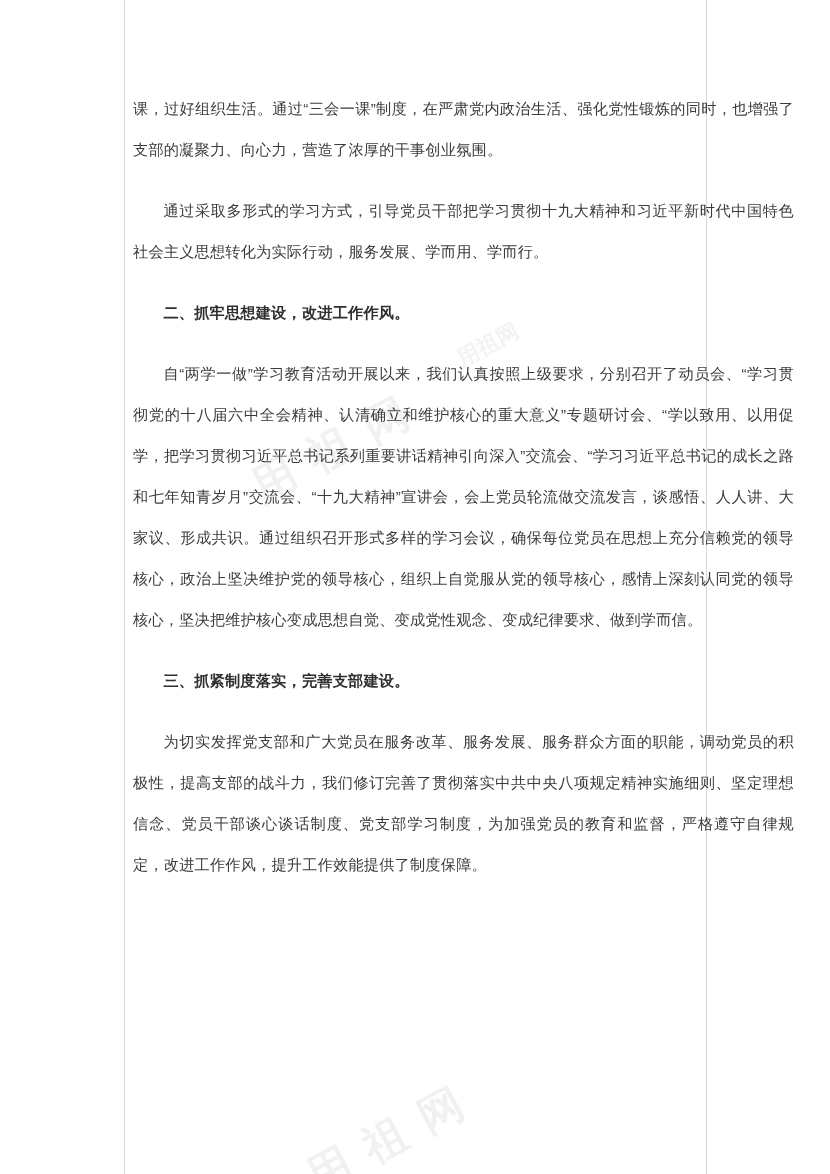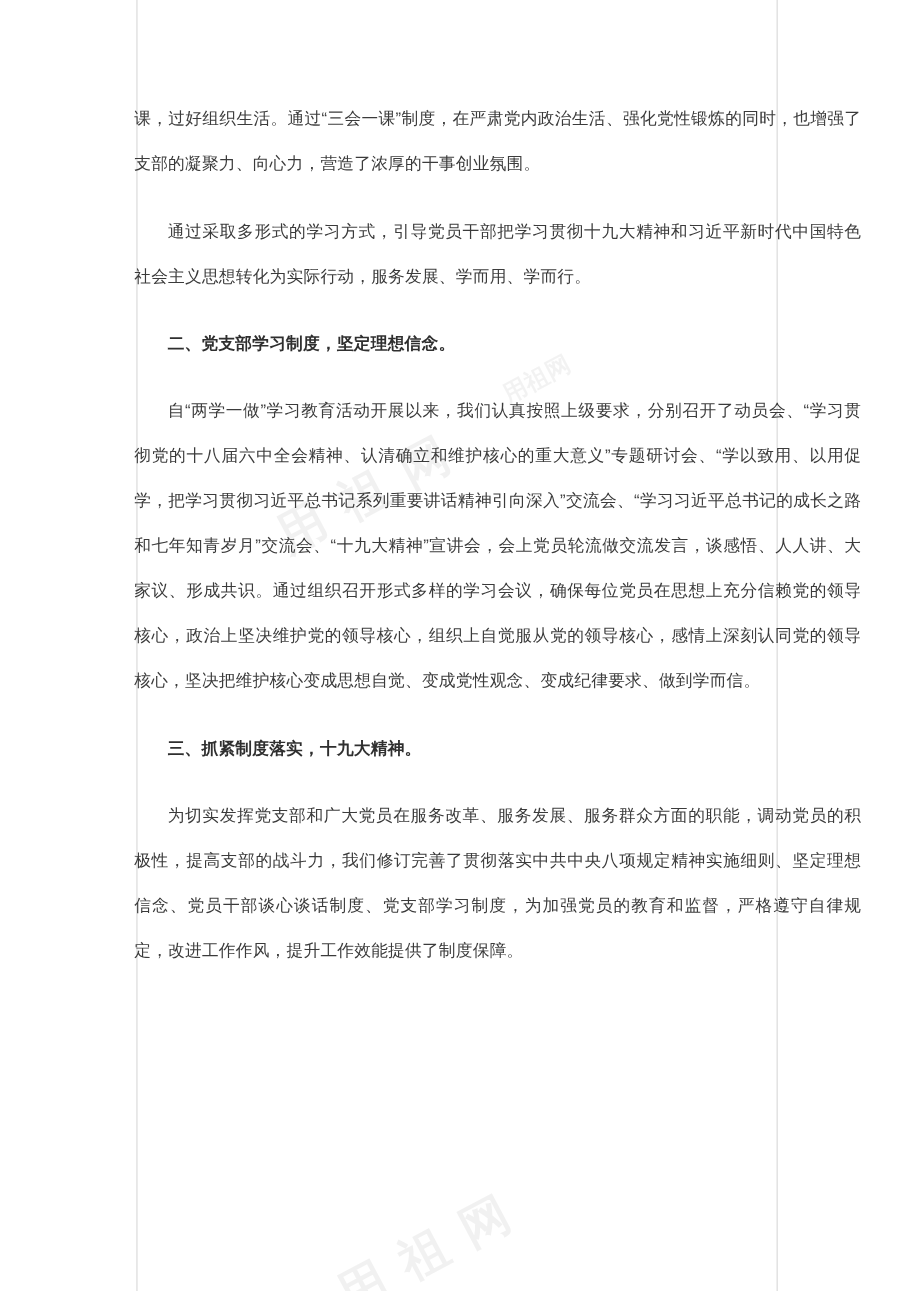--- a/index.html
+++ b/index.html
@@ -25,21 +25,21 @@
     top: 0;
     width: 583px;
     height: 1174px;
     box-sizing: border-box;
     border-left: 1px solid #d8d8d8;
     border-right: 1px solid #d8d8d8;
     padding: 0;
   }
   .content {
     position: absolute;
-    left: 116px;
+    left: 127px;
     top: 88px;
     width: 673px;
     box-sizing: border-box;
     padding: 0 6px 0 6px;
   }
   p {
     margin: 0 0 0 0;
     color: #3b3b3b;
     font-size: 15.2px;
     line-height: 41px;
@@ -98,25 +98,25 @@
   <div class="wm wm-2">用 祖 网</div>
 
   <div class="content">
 
     <p class="body">课，过好组织生活。通过“三会一课”制度，在严肃党内政治生活、强化党性锻炼的同时，也增强了支部的凝聚力、向心力，营造了浓厚的干事创业氛围。</p>
     <div class="gap-sm"></div>
 
     <p class="body indent">通过采取多形式的学习方式，引导党员干部把学习贯彻十九大精神和习近平新时代中国特色社会主义思想转化为实际行动，服务发展、学而用、学而行。</p>
     <div class="gap-sm"></div>
 
-    <p class="heading indent">二、党支部学习制度，坚定理想信念。</p>
+    <p class="heading indent">二、抓牢思想建设，改进工作作风。</p>
     <div class="gap-sm"></div>
 
     <p class="body indent">自“两学一做”学习教育活动开展以来，我们认真按照上级要求，分别召开了动员会、“学习贯彻党的十八届六中全会精神、认清确立和维护核心的重大意义”专题研讨会、“学以致用、以用促学，把学习贯彻习近平总书记系列重要讲话精神引向深入”交流会、“学习习近平总书记的成长之路和七年知青岁月”交流会、“十九大精神”宣讲会，会上党员轮流做交流发言，谈感悟、人人讲、大家议、形成共识。通过组织召开形式多样的学习会议，确保每位党员在思想上充分信赖党的领导核心，政治上坚决维护党的领导核心，组织上自觉服从党的领导核心，感情上深刻认同党的领导核心，坚决把维护核心变成思想自觉、变成党性观念、变成纪律要求、做到学而信。</p>
     <div class="gap-sm"></div>
 
-    <p class="heading indent">三、抓紧制度落实，十九大精神。</p>
+    <p class="heading indent">三、抓紧制度落实，完善支部建设。</p>
     <div class="gap-sm"></div>
 
     <p class="body indent">为切实发挥党支部和广大党员在服务改革、服务发展、服务群众方面的职能，调动党员的积极性，提高支部的战斗力，我们修订完善了贯彻落实中共中央八项规定精神实施细则、坚定理想信念、党员干部谈心谈话制度、党支部学习制度，为加强党员的教育和监督，严格遵守自律规定，改进工作作风，提升工作效能提供了制度保障。</p>
 
   </div>
 </div>
 
 </body></html>

